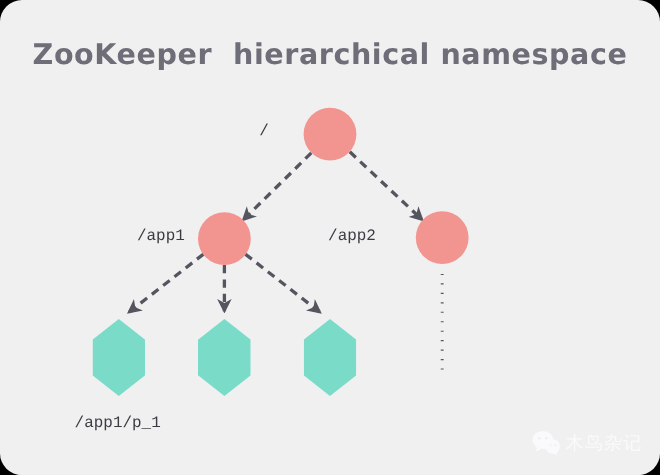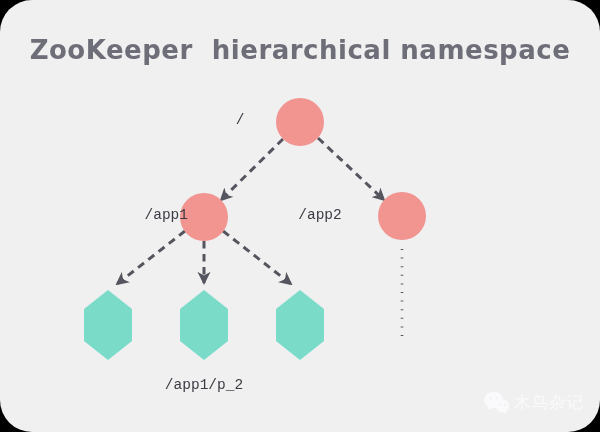--- a/index.html
+++ b/index.html
@@ -15,21 +15,21 @@
   *{margin:0;padding:0;box-sizing:border-box;}
   html,body{width:600px;height:432px;overflow:hidden;}
   body{font-family:"DejaVu Sans","Liberation Sans",sans-serif;}
   .stage{
     position:relative;width:600px;height:432px;
     background:var(--canvas-bg);
   }
   .card{
     position:absolute;inset:0;
     background:var(--card-bg);
-    border-radius:32px;
+    border-radius:20px;
   }
   .title{
     position:absolute;left:0;right:0;top:35px;
     text-align:center;
     font-size:26px;
     letter-spacing:0.5px;
     font-weight:600;
     color:var(--title-color);
     white-space:pre;
   }
@@ -98,23 +98,23 @@
 
     <div class="znode" style="left:276px;top:98px;"></div>
     <div class="znode" style="left:180px;top:193px;"></div>
     <div class="znode" style="left:378px;top:192px;"></div>
 
     <div class="leaf" style="left:84px;top:290px;"></div>
     <div class="leaf" style="left:180px;top:290px;"></div>
     <div class="leaf" style="left:276px;top:290px;"></div>
 
     <div class="nlabel" style="left:228px;top:112px;width:24px;">/</div>
-    <div class="nlabel" style="left:120px;top:207px;width:48px;text-align:right;margin-left:20px;">/app1</div>
+    <div class="nlabel" style="left:120px;top:207px;width:48px;text-align:right;">/app1</div>
     <div class="nlabel" style="left:296px;top:207px;width:48px;">/app2</div>
-    <div class="nlabel" style="left:154px;top:377px;width:100px;">/app1/p_2</div>
+    <div class="nlabel" style="left:57px;top:377px;width:100px;">/app1/p_1</div>
 
     <div class="watermark">
       <svg class="wm-icon" width="27" height="23" viewBox="0 0 27 23">
         <ellipse cx="10.5" cy="9" rx="9.5" ry="8.2" fill="currentColor"></ellipse>
         <path d="M6,15 L3.6,19.6 L9.4,17" fill="currentColor"></path>
         <circle cx="7.3" cy="7.3" r="1.15" fill="var(--card-bg)"></circle>
         <circle cx="13.6" cy="7.3" r="1.15" fill="var(--card-bg)"></circle>
         <circle cx="19.5" cy="15" r="6.6" fill="currentColor"></circle>
         <path d="M22.6,20 L24.2,22.8 L20,21.4" fill="currentColor"></path>
         <circle cx="17.4" cy="13.8" r="1" fill="var(--card-bg)"></circle>

